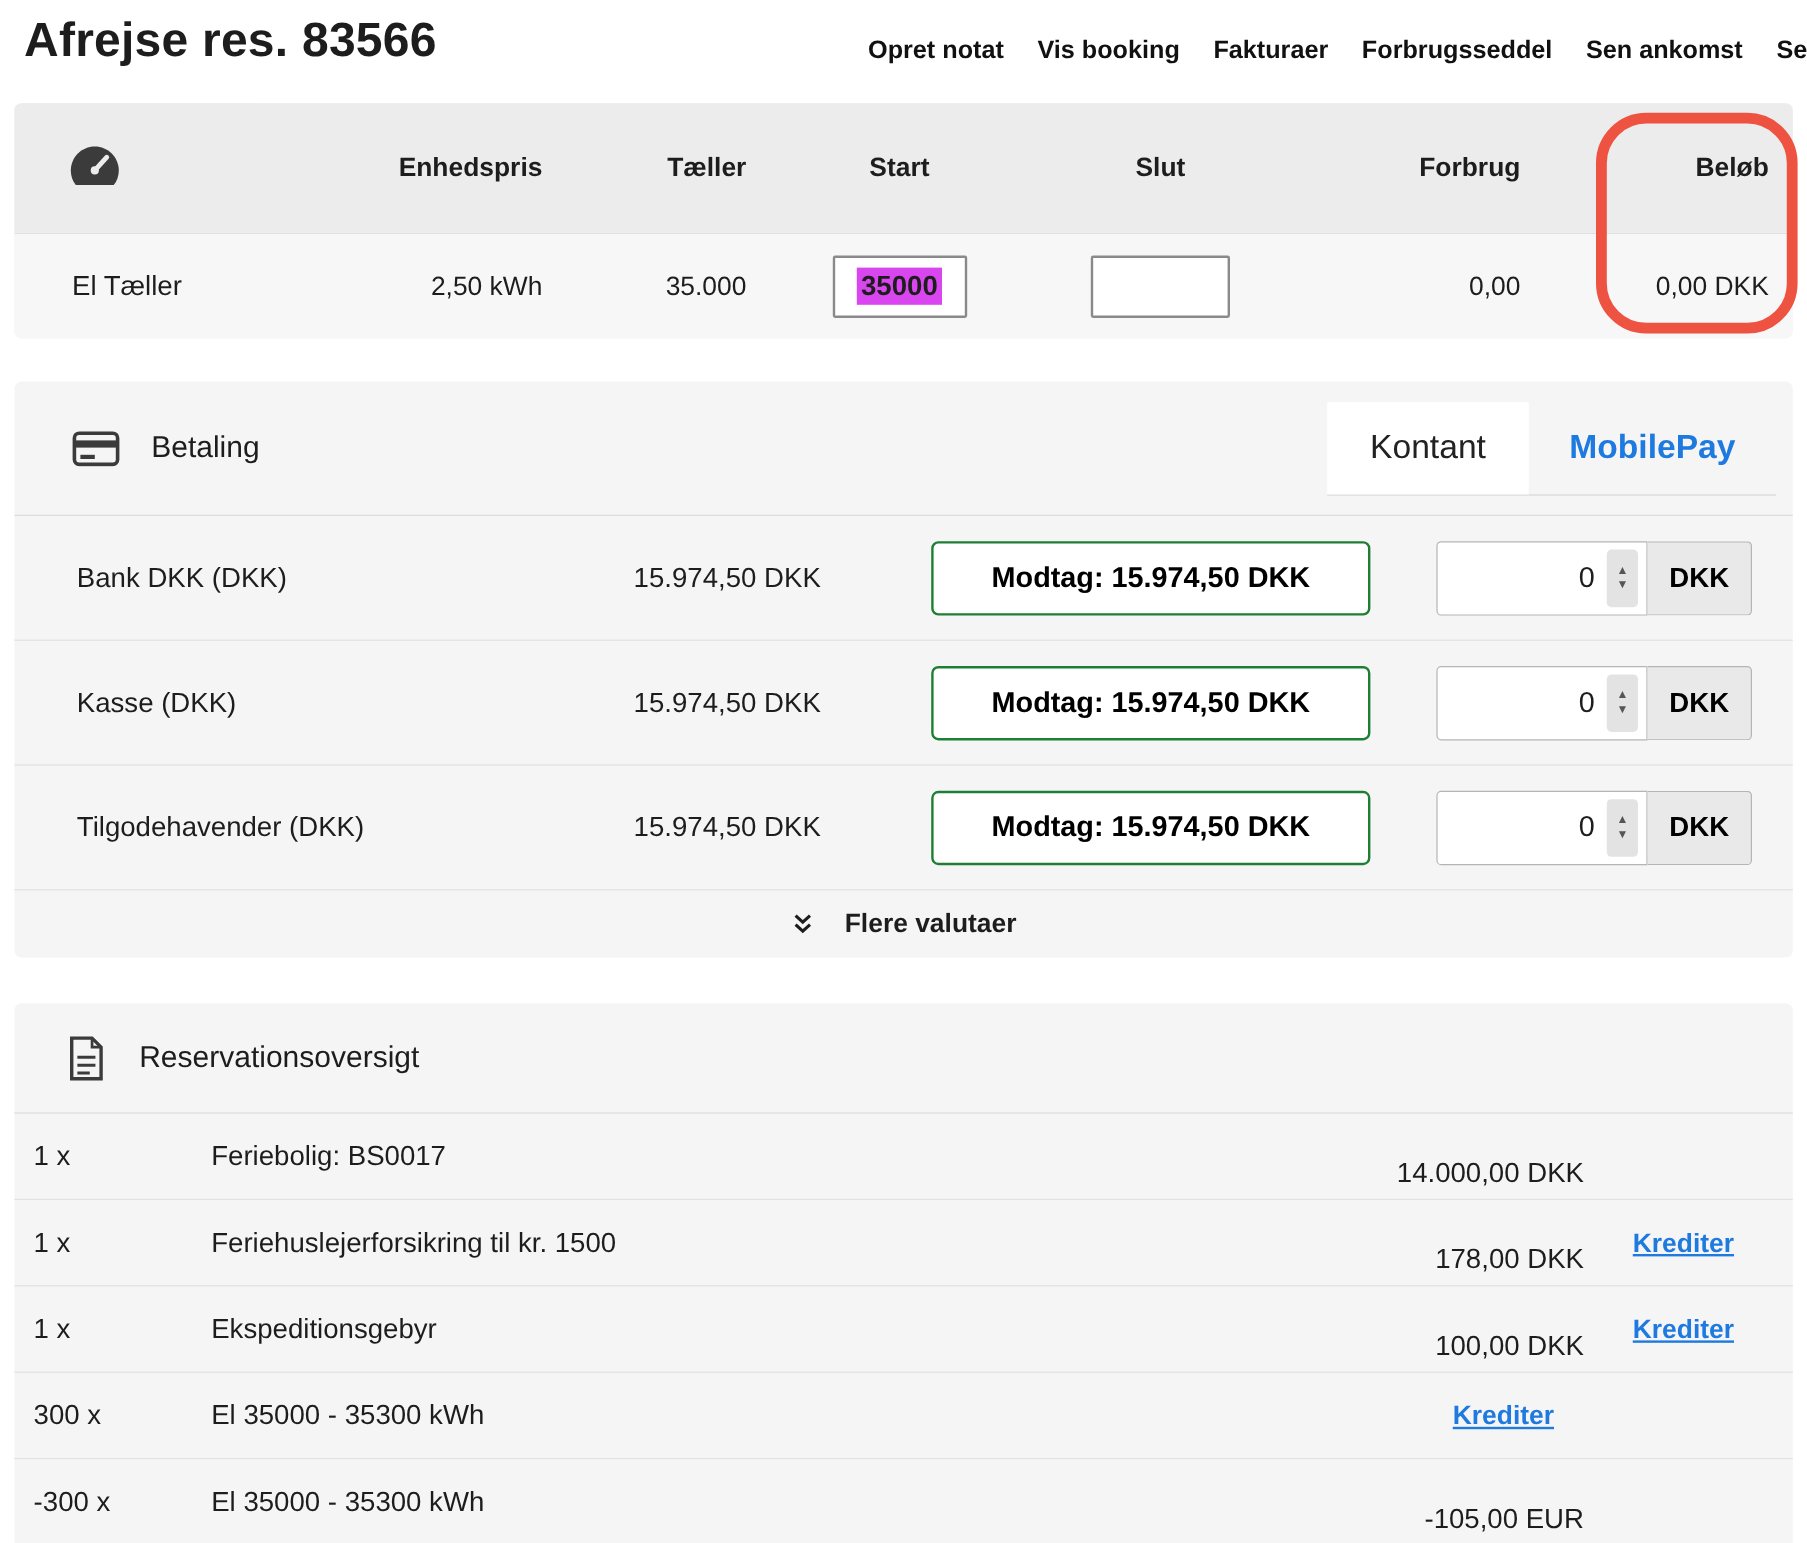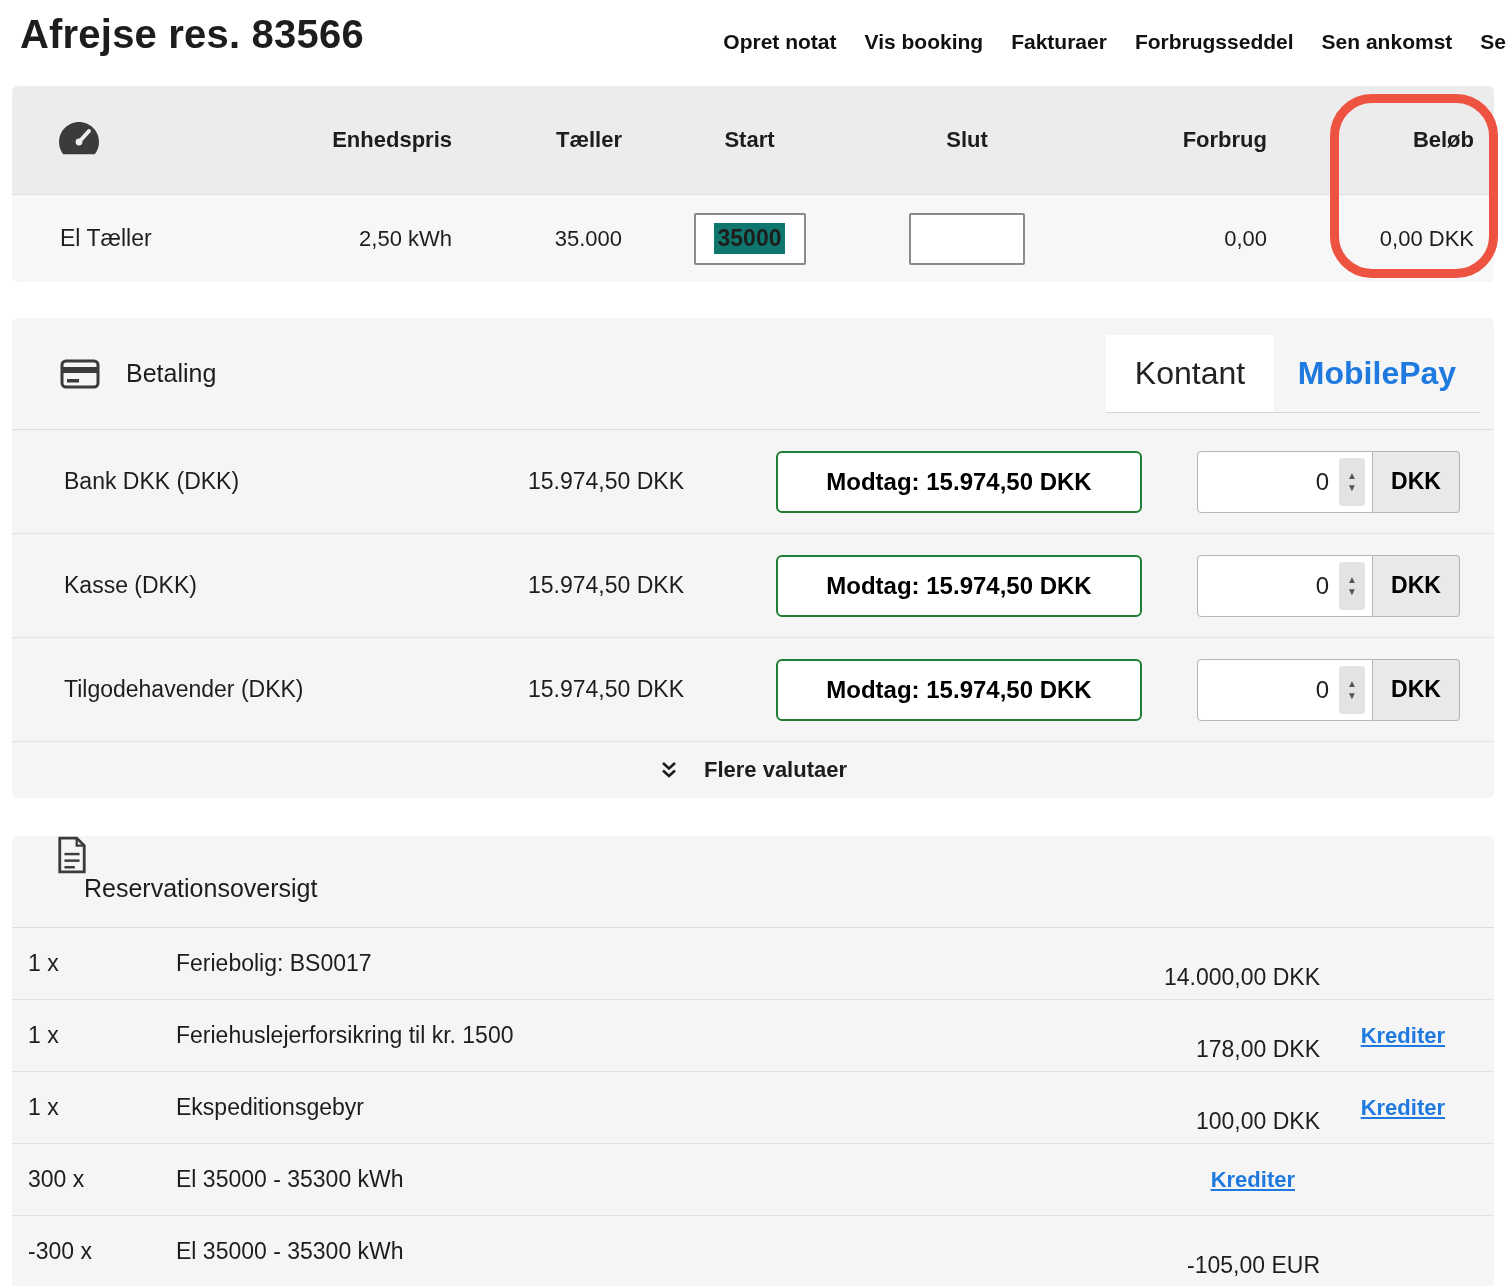--- a/index.html
+++ b/index.html
@@ -27,33 +27,33 @@
   .meter-row  { background:#f7f7f7; height:88px;  border-top:1px solid #e0e0e0; border-radius:0 0 6px 6px; }
   .mcell { font-size:22px; text-align:right; padding-right:20px; }
   .mcell.head { font-weight:700; }
   .mcell.center { text-align:center; padding-right:0; }
   .mcell.namecell { text-align:left; padding-left:48px; font-size:23px; }
   .iconcell { padding-left:44px; text-align:left; }
 
   .inputbox { display:inline-flex; align-items:center; justify-content:center;
               width:112px; height:52px; background:#fff; border:2px solid #8a8a8a;
               border-radius:2px; font-size:23px; font-weight:600; }
-  .inputbox .sel { background:#0f766e; padding:2px 4px; }
+  .inputbox .sel { background:#d946ef; padding:2px 4px; }
   .inputbox.empty { width:116px; }
 
   .red-ring { position:absolute; top:8px; right:-4px; width:168px; height:184px;
               border:9px solid #ee5241; border-radius:42px; pointer-events:none; z-index:5; }
 
   
   .payment { margin-top:36px; }
   .pay-header { display:flex; align-items:center; height:112px; padding:0 14px 0 48px;
                 border-bottom:1px solid #dcdcdc; }
   .pay-title { font-size:25px; margin-left:26px; }
   .tabs { display:flex; margin-left:auto; height:78px; border-bottom:1px solid #d7d7d7; }
-  .tab { display:flex; align-items:center; justify-content:center; font-size:32px; cursor:pointer; }
+  .tab { display:flex; align-items:center; justify-content:center; font-size:28px; cursor:pointer; }
   .tab.active { background:#fff; width:168px; color:#222; }
   .tab.inactive { width:206px; color:#1f7ae0; font-weight:700; }
 
   .pay-row { display:grid; grid-template-columns:400px 280px 1fr 302px; align-items:center;
              height:104px; padding:0 18px 0 52px; border-bottom:1px solid #e2e2e2; }
   .pay-name { font-size:23px; }
   .pay-amount { font-size:23px; text-align:right; padding-right:60px; }
   .receive-wrap { text-align:center; }
   .receive-btn { width:366px; height:62px; background:#fff; border:2px solid #1e7e34;
                  border-radius:6px; color:#000000; font-weight:700; font-size:24px;
@@ -69,22 +69,22 @@
   .dkk-btn { width:87px; height:62px; background:#e9e9e9; border:1px solid #b5b5b5;
              border-left:none; border-radius:0 4px 4px 0; font-weight:700; font-size:23px;
              font-family:"Liberation Sans", sans-serif; cursor:pointer; }
 
   .pay-footer { height:56px; display:flex; align-items:center; justify-content:center;
                 gap:25px; font-size:22px; font-weight:700; cursor:pointer;
                 border-radius:0 0 6px 6px; }
 
   
   .reservation { margin-top:38px; border-radius:6px 6px 0 0; }
-  .res-header { display:flex; align-items:flex-start; height:92px; padding:0 14px 0 44px;
-                border-bottom:1px solid #dcdcdc;flex-direction:column; }
+  .res-header { display:flex; align-items:center; height:92px; padding:0 14px 0 44px;
+                border-bottom:1px solid #dcdcdc; }
   .res-title { font-size:25px; margin-left:28px; }
   .res-row { display:grid; grid-template-columns:148px 1fr 300px 150px; align-items:center;
              height:72px; padding:0 24px 0 16px; border-bottom:1px solid #e2e2e2; }
   .res-qty { font-size:23px; }
   .res-desc { font-size:23px; }
   .res-amount { font-size:23px; text-align:right;margin-top:28px; }
   .res-link { text-align:right; padding-right:25px; }
   .res-link a { color:#1f7ae0; font-weight:700; font-size:22px; text-decoration:underline; cursor:pointer; }
 
   .icon { display:inline-flex; align-items:center; }

